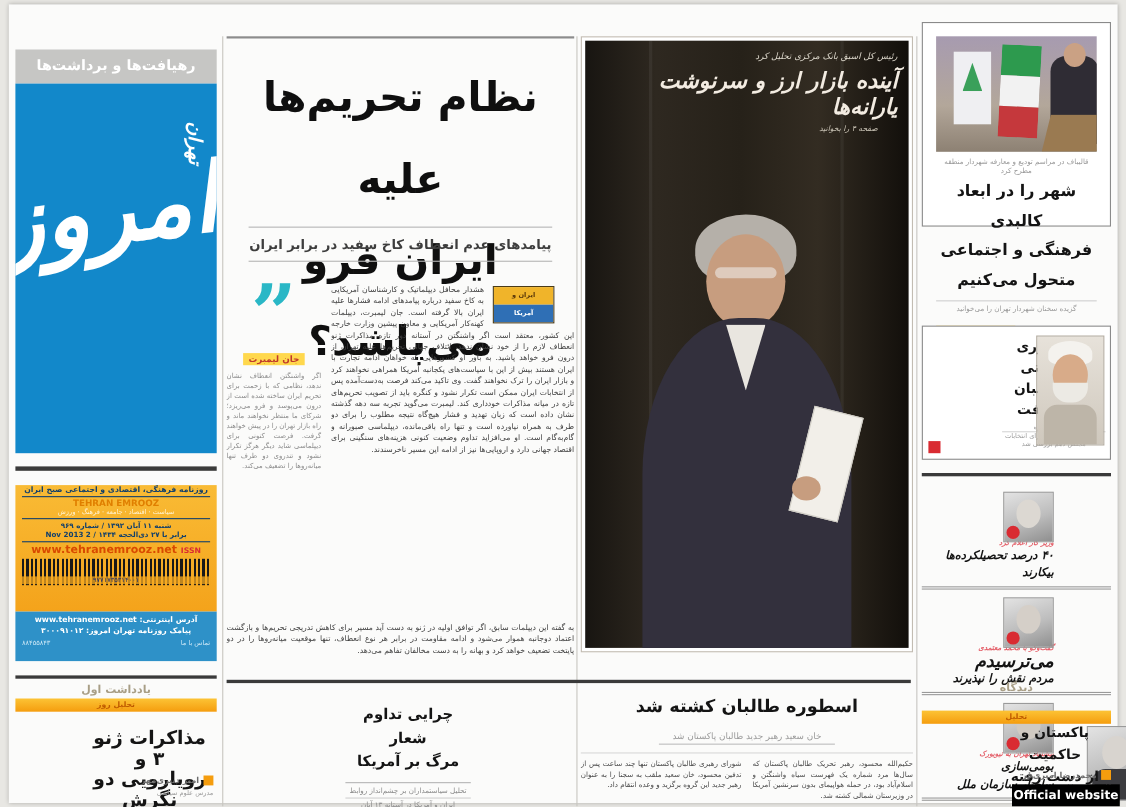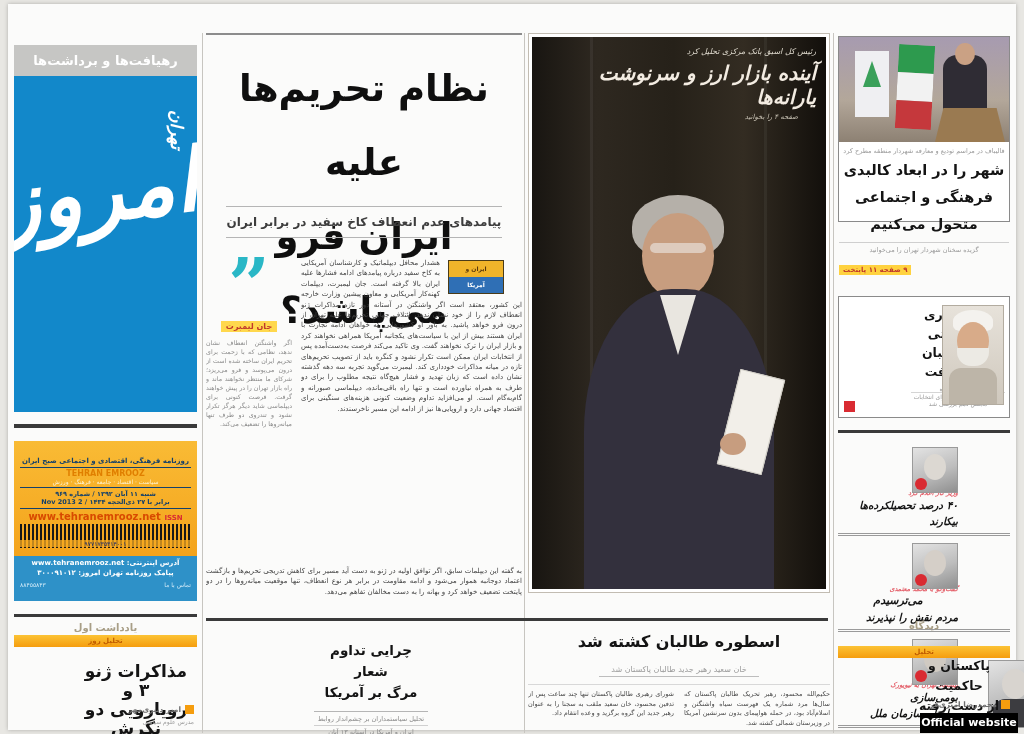--- a/index.html
+++ b/index.html
@@ -38,21 +38,21 @@
 
   <div class="abs center" style="left:14px;top:45px;width:183px;height:31px;background:#c6c6c4;color:#fff;font-weight:bold;font-size:13px;line-height:31px;">رهیافت‌ها و برداشت‌ها</div>
 
   <div class="abs" style="left:14px;top:76px;width:183px;height:336px;background:#1288ca;overflow:hidden;">
     <div class="abs" style="right:10px;top:34px;color:#fff;font-size:17px;font-weight:bold;writing-mode:vertical-rl;font-family:'DejaVu Serif',serif;font-style:italic;">تهران</div>
     <div class="abs" style="left:-6px;top:68px;width:190px;color:#fff;font-size:86px;font-weight:bold;font-family:'DejaVu Serif',serif;font-style:italic;transform:rotate(-7deg);text-align:center;line-height:1.1;">امروز</div>
   </div>
 
   <div class="hrule-dark" style="left:14px;top:424px;width:183px;height:4px;"></div>
 
-  <div class="abs" style="left:14px;top:441px;width:183px;height:115px;background:linear-gradient(#f9bb35,#f4a31b);padding:16px 6px;box-sizing:border-box;">
+  <div class="abs" style="left:14px;top:441px;width:183px;height:115px;background:linear-gradient(#f9bb35,#f4a31b);padding:0 6px;box-sizing:border-box;">
     <div class="center" style="font-size:7px;font-weight:bold;color:#13406b;border-bottom:1px solid #13406b;padding-bottom:2px;">روزنامه فرهنگی، اقتصادی و اجتماعی صبح ایران</div>
     <div class="center" style="font-size:8px;font-weight:bold;color:#e07f00;margin-top:1px;">TEHRAN EMROOZ</div>
     <div class="center" style="font-size:6px;color:#fff3d0;border-bottom:1px solid #13406b;padding-bottom:2px;">سیاست · اقتصاد · جامعه · فرهنگ · ورزش</div>
     <div class="center" style="font-size:6.5px;font-weight:bold;color:#13406b;margin-top:2px;">شنبه ۱۱ آبان ۱۳۹۲ / شماره ۹۶۹</div>
     <div class="center" style="font-size:6.5px;font-weight:bold;color:#13406b;border-bottom:1px solid #13406b;padding-bottom:2px;">برابر با ۲۷ ذی‌الحجه ۱۴۳۴ / 2 Nov 2013</div>
     <div class="center" style="font-size:10px;font-weight:bold;color:#d84a00;margin-top:2px;">
       <span>www.tehranemrooz.net</span>
       <span style="color:#d92b32;font-size:7px;">ISSN</span>
     </div>
     <div class="barcode" style="height:24px;margin-top:2px;">
@@ -150,21 +150,21 @@
     <div class="hl" style="font-size:16px;">اسطوره طالبان کشته شد</div>
     <div style="margin-top:6px;">
       <span style="font-size:8px;color:#9a9a9a;border-bottom:1px solid #bdbdbd;padding:0 12px 2px;">خان سعید رهبر جدید طالبان پاکستان شد</span>
     </div>
     <div style="display:flex;gap:10px;margin-top:8px;border-top:1px solid #d8d8d8;padding-top:5px;">
       <div class="just tiny" style="width:146px;height:50px;overflow:hidden;">حکیم‌الله محسود، رهبر تحریک طالبان پاکستان که سال‌ها مرد شماره یک فهرست سیاه واشنگتن و اسلام‌آباد بود، در حمله هواپیمای بدون سرنشین آمریکا در وزیرستان شمالی کشته شد.</div>
       <div class="just tiny" style="width:146px;height:50px;overflow:hidden;">شورای رهبری طالبان پاکستان تنها چند ساعت پس از تدفین محسود، خان سعید ملقب به سجنا را به عنوان رهبر جدید این گروه برگزید و وعده انتقام داد.</div>
     </div>
   </div>
 
-  <div class="abs" style="left:838px;top:36px;width:172px;height:186px;border:1px solid #8a8a8a;padding:0;box-sizing:border-box;background:#fff;">
+  <div class="abs" style="left:838px;top:20px;width:172px;height:186px;border:1px solid #8a8a8a;padding:12px;box-sizing:border-box;background:#fff;">
     <div style="position:relative;height:105px;background:linear-gradient(180deg,#a79bb0 0%,#b3a79a 60%,#8d8173 100%);overflow:hidden;">
       <div class="abs" style="left:16px;top:14px;width:34px;height:66px;background:#efeff2;">
         <div class="abs" style="left:8px;top:10px;width:18px;height:26px;background:#3aa05a;clip-path:polygon(50% 0,100% 100%,0 100%);"></div>
       </div>
       <div class="abs" style="left:58px;top:8px;width:36px;height:84px;overflow:hidden;transform:rotate(3deg);">
         <div style="height:33%;background:#2d9a4e;"></div>
         <div style="height:34%;background:#f2f2f2;"></div>
         <div style="height:33%;background:#c5383c;"></div>
       </div>
       <div class="abs" style="left:104px;top:18px;width:44px;height:80px;background:#2f2c34;border-radius:14px 14px 0 0;">
@@ -213,21 +213,21 @@
       <div class="right kicker-red">وزیر کار اعلام کرد</div>
       <div class="right hl" style="font-size:10.5px;line-height:16px;">۴۰ درصد تحصیلکرده‌ها</div>
       <div class="right hl" style="font-size:10.5px;line-height:16px;">بیکارند</div>
     </div>
     <div style="position:relative;min-height:52px;padding:3px 52px 4px 0;border-bottom:3px double #9a9a9a;box-sizing:border-box;">
       <div class="abs photo-bw" style="right:0;top:4px;width:44px;height:44px;">
         <div class="face" style="left:11px;top:6px;width:22px;height:26px;background:#d5cfc8;"></div>
         <div class="abs" style="left:2px;bottom:2px;width:12px;height:12px;background:#d92b32;border-radius:50%;"></div>
       </div>
       <div class="right kicker-red">گفت‌وگو با محمد معتمدی</div>
-      <div class="right hl" style="font-size:11px;line-height:16px;text-align:center;">می‌ترسیدم</div>
+      <div class="right hl" style="font-size:16px;line-height:16px;">می‌ترسیدم</div>
       <div class="right hl" style="font-size:10.5px;line-height:16px;">مردم نقش را نپذیرند</div>
     </div>
     <div style="position:relative;min-height:52px;padding:3px 52px 4px 0;border-bottom:3px double #9a9a9a;box-sizing:border-box;">
       <div class="abs photo-bw" style="right:0;top:4px;width:44px;height:44px;">
         <div class="face" style="left:11px;top:6px;width:22px;height:26px;background:#d0cac2;"></div>
         <div class="abs" style="left:2px;bottom:2px;width:12px;height:12px;background:#d92b32;border-radius:50%;"></div>
       </div>
       <div class="right kicker-red">پیشنهاد تهران به نیویورک</div>
       <div class="right hl" style="font-size:10.5px;line-height:16px;">بومی‌سازی</div>
       <div class="right hl" style="font-size:10.5px;line-height:16px;">ساختار سازمان ملل</div>

